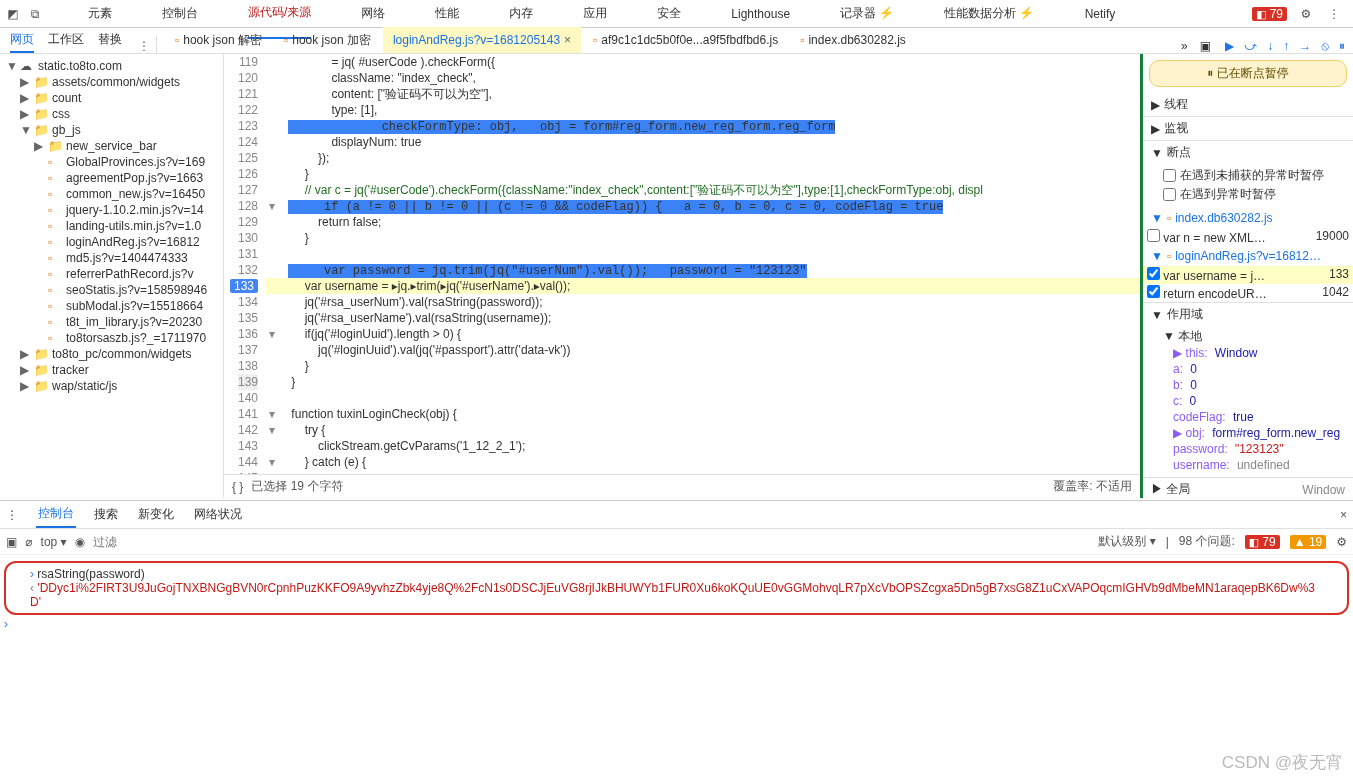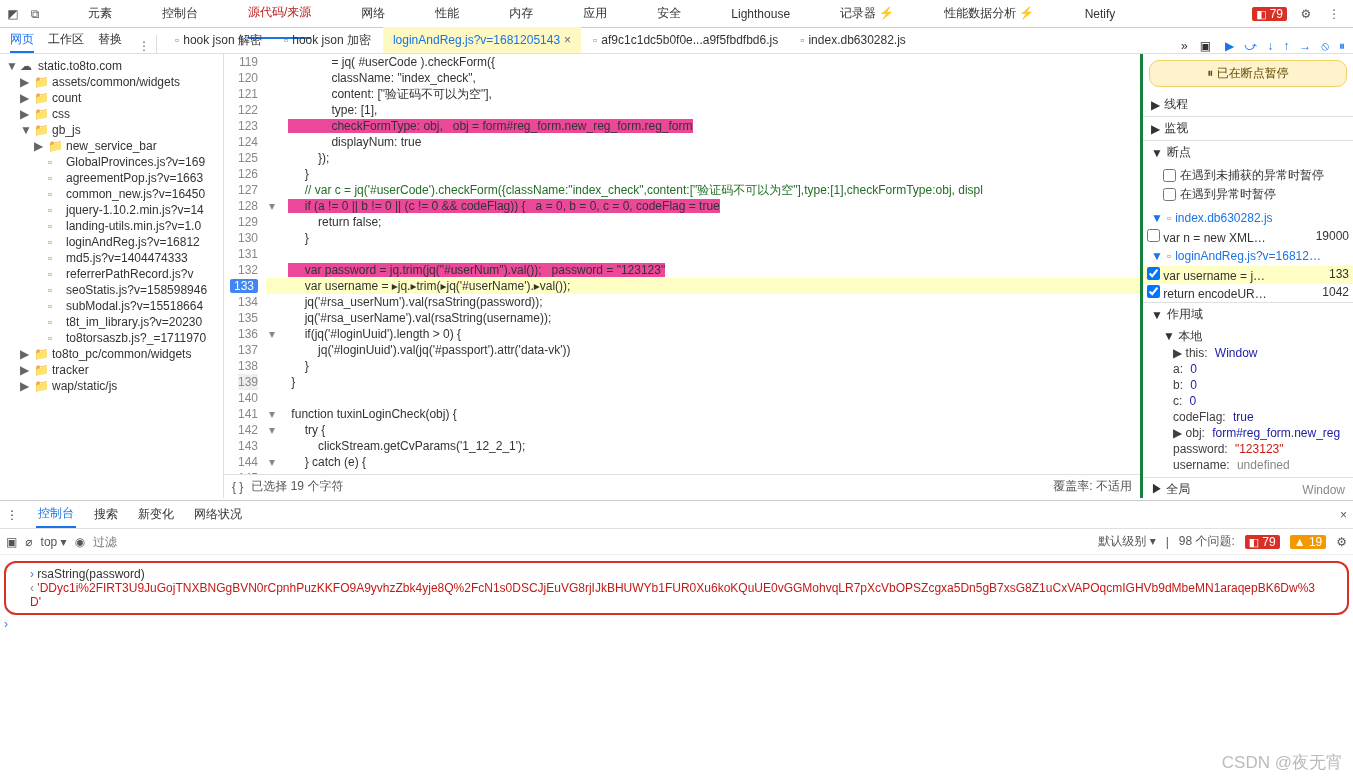--- a/index.html
+++ b/index.html
@@ -29,37 +29,37 @@
 .tree-row .fic{width:14px;color:#555;}
 .tree-row .js{color:#e8710a;}
 .editor{flex:1;display:flex;flex-direction:column;border-right:3px solid #15803d;min-width:0;}
 .code-area{flex:1;display:flex;overflow:hidden;font-family:Consolas,monospace;font-size:12px;}
 .gutter{background:#fff;color:#888;text-align:right;padding:0 8px 0 14px;}
 .gutter div{height:16px;line-height:16px;}
 .gutter .bp{background:#4285f4;color:#fff;border-radius:2px;padding:0 4px;margin-left:-8px;}
 .code{flex:1;white-space:pre;line-height:16px;overflow:hidden;}
 .code .line{height:16px;}
 .hl{background:#ffffc5;}
-.hl2{background:#ec4899;}
+.hl2{background:#3b82f6;font-family:Liberation Mono, monospace;}
 .cmt{color:#236e25;}
 .arrow{color:#888;display:inline-block;width:12px;text-align:center;}
 .bottom-bar{height:24px;border-top:1px solid #e0e0e0;display:flex;align-items:center;padding:0 8px;font-size:11px;color:#555;gap:8px;}
 .bottom-bar .right{margin-left:auto;}
 .rpanel{width:210px;overflow:hidden;font-size:11px;}
 .paused{background:#fff3cd;color:#5f4b00;text-align:center;padding:4px;border:1px solid #f0d060;border-radius:10px;margin:6px;}
 .sect{border-bottom:1px solid #e0e0e0;}
 .sect-hd{padding:3px 8px;display:flex;align-items:center;gap:4px;cursor:pointer;}
 .sect-bd{padding:2px 8px 4px 20px;}
 .chk{display:flex;align-items:center;gap:4px;padding:1px 0;}
 .chk input{accent-color:#1a73e8;}
 .bp-file{color:#1a73e8;}
 .bp-line{background:#fff;padding:1px 4px;display:flex;justify-content:space-between;font-family:monospace;}
 .bp-line.active{background:#ffffc5;}
 .scope-row{font-family:monospace;padding:1px 0;}
-.scope-k{color:#404040;}
+.scope-k{color:#8b5cf6;}
 .scope-v{color:#1a1aa6;}
 .scope-s{color:#c41a16;}
 .drawer{border-top:1px solid #ccc;position:absolute;bottom:0;left:0;right:0;height:280px;background:#fff;}
 .drawer-tabs{height:28px;border-bottom:1px solid #e0e0e0;display:flex;align-items:center;padding:0 4px;gap:16px;}
 .drawer-tabs span{cursor:pointer;padding:4px 2px;}
 .drawer-tabs span.active{color:#1a73e8;border-bottom:2px solid #1a73e8;}
 .drawer-tabs .dclose{margin-left:auto;color:#555;}
 .console-bar{height:26px;border-bottom:1px solid #eee;display:flex;align-items:center;gap:8px;padding:0 6px;color:#555;}
 .console-bar input{border:none;outline:none;flex:1;}
 .console-bar .cright{margin-left:auto;display:flex;gap:10px;align-items:center;}

